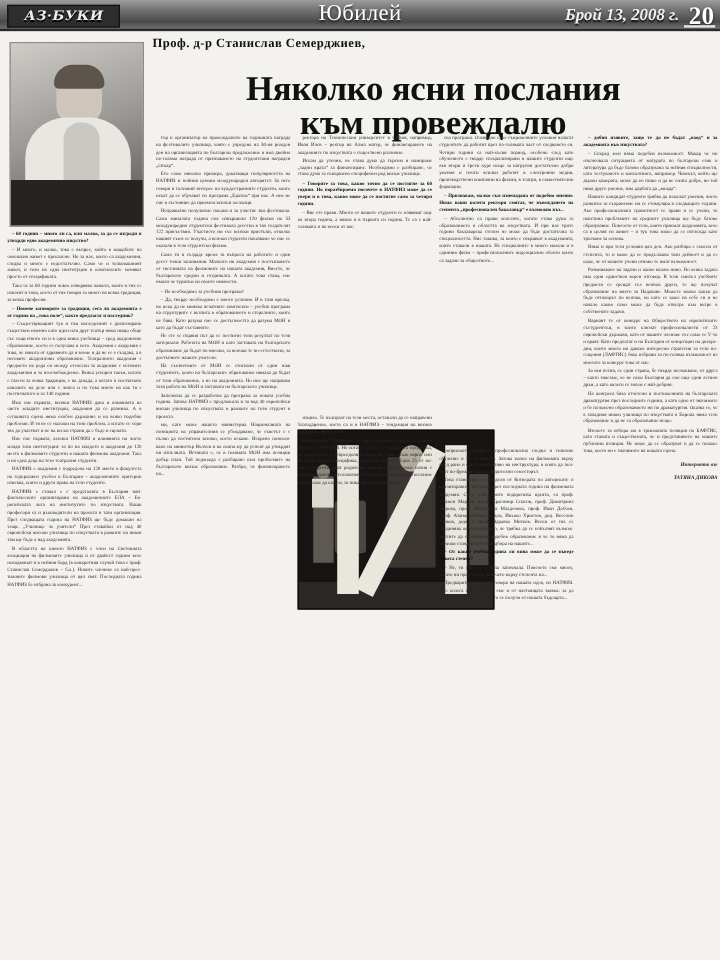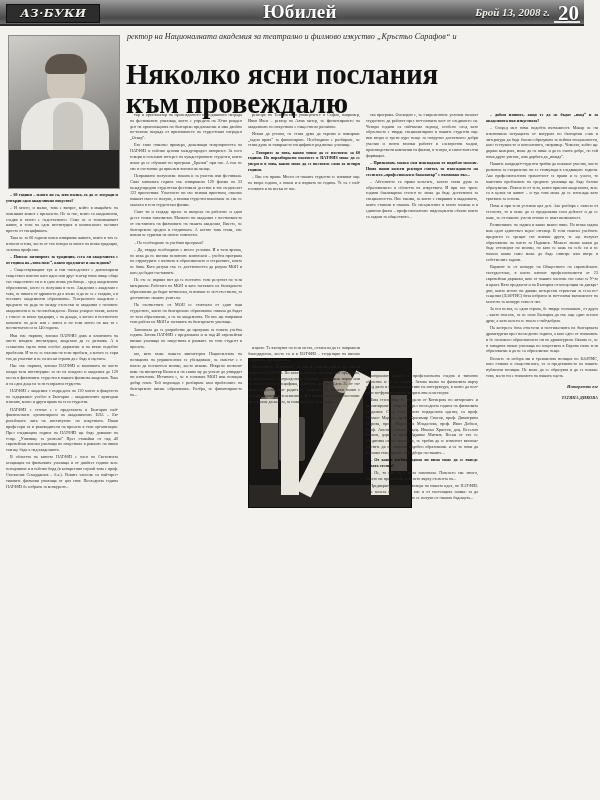--- a/index.html
+++ b/index.html
@@ -6,47 +6,46 @@
   body{
     width:600px;height:800px;
     background:#f3f2ef;
     font-family:"Liberation Serif", serif;
     color:#1a1a1a;
     overflow:hidden;
     position:relative;
   }
   
   .masthead{
-    position:absolute;left:0;top:0;width:544px;height:26px;
+    position:absolute;left:0;top:0;width:600px;height:26px;
     background:linear-gradient(180deg,#9d9d9d 0%,#6f6f6f 35%,#4a4a4a 70%,#7b7b7b 100%);
     overflow:hidden;
-    padding-left:40px;
   }
   .masthead:after{
     content:"";position:absolute;left:0;bottom:0;width:600px;height:2px;background:#2a2a2a;
   }
   .logo-box{
     position:absolute;left:6px;top:4px;width:92px;height:17px;
     background:#2d2d2d;border:1px solid #111;
     display:flex;align-items:center;justify-content:center;
   }
   .logo-text{
     color:#f0efe9;font-family:"DejaVu Serif", serif;font-weight:bold;
     font-size:11px;letter-spacing:.5px;font-style:italic;
     text-shadow:0 1px 0 #000;
     transform:scaleX(1.05);
   }
   .masthead-title{
     position:absolute;left:0;top:1px;width:600px;text-align:center;
-    font-family:"Liberation Serif", serif;font-weight:bold;font-size:19px;
+    font-family:"Liberation Serif", serif;font-weight:normal;font-size:19px;
     color:#fff;text-shadow:0 1px 2px rgba(0,0,0,.7);letter-spacing:.3px;
   }
   .issue{
     position:absolute;right:34px;top:6px;
-    font-size:11px;font-weight:bold;color:#f2f0ea;font-style:italic;
+    font-size:14px;font-weight:bold;color:#f2f0ea;font-style:italic;
     text-shadow:0 1px 1px rgba(0,0,0,.8);
   }
   .page-no{
     position:absolute;right:5px;top:1px;
     font-size:21px;font-weight:bold;color:#fff;
     font-family:"Liberation Serif", serif;
     text-shadow:0 1px 2px rgba(0,0,0,.8);
   }
   .page-no-rule{
     position:absolute;right:4px;top:21px;width:26px;height:2px;background:#fff;opacity:.85;
@@ -89,21 +88,21 @@
   }
   .byline-role{
     font-size:8.2px;font-style:italic;color:#2a2a2a;line-height:1.25;margin-top:1px;
   }
 
   
   .headline{
     position:absolute;left:126px;top:60px;width:470px;
     font-family:"Liberation Serif", serif;
     font-weight:bold;font-size:29px;line-height:1.0;
-    letter-spacing:-.2px;color:#111;
+    letter-spacing:-.2px;color:#111;text-align:center;
   }
   .headline .l2{display:block;}
 
   
   .stage-photo{
     position:absolute;left:248px;top:358px;width:162px;height:148px;
     background:#171513;border:1px solid #0c0b0a;overflow:hidden;
   }
   .stage-photo .floor{position:absolute;left:0;bottom:0;width:100%;height:22px;background:#2a2724;}
   .stage-photo .letter{
@@ -168,21 +167,21 @@
   <div class="bg"></div>
   <div class="head"></div>
   <div class="hair"></div>
   <div class="shirt"></div>
   <div class="shirtshade"></div>
   <div class="arms"></div>
   <div class="desk"></div>
 </div>
 
 <div class="byline">
-  <div class="byline-role">ректор на Националната академия за театрално и филмово изкуство „Кръстьо Сарафов“ и</div>
+  <div class="byline-name">Проф. д-р Станислав Семерджиев,</div>
 </div>
 
 <div class="headline">
   <span class="l1">Няколко ясни послания</span>
   <span class="l2">към провеждалю</span>
 </div>
 
 <div class="stage-photo">
   <div class="floor"></div>
   <div class="fig f1"></div>

